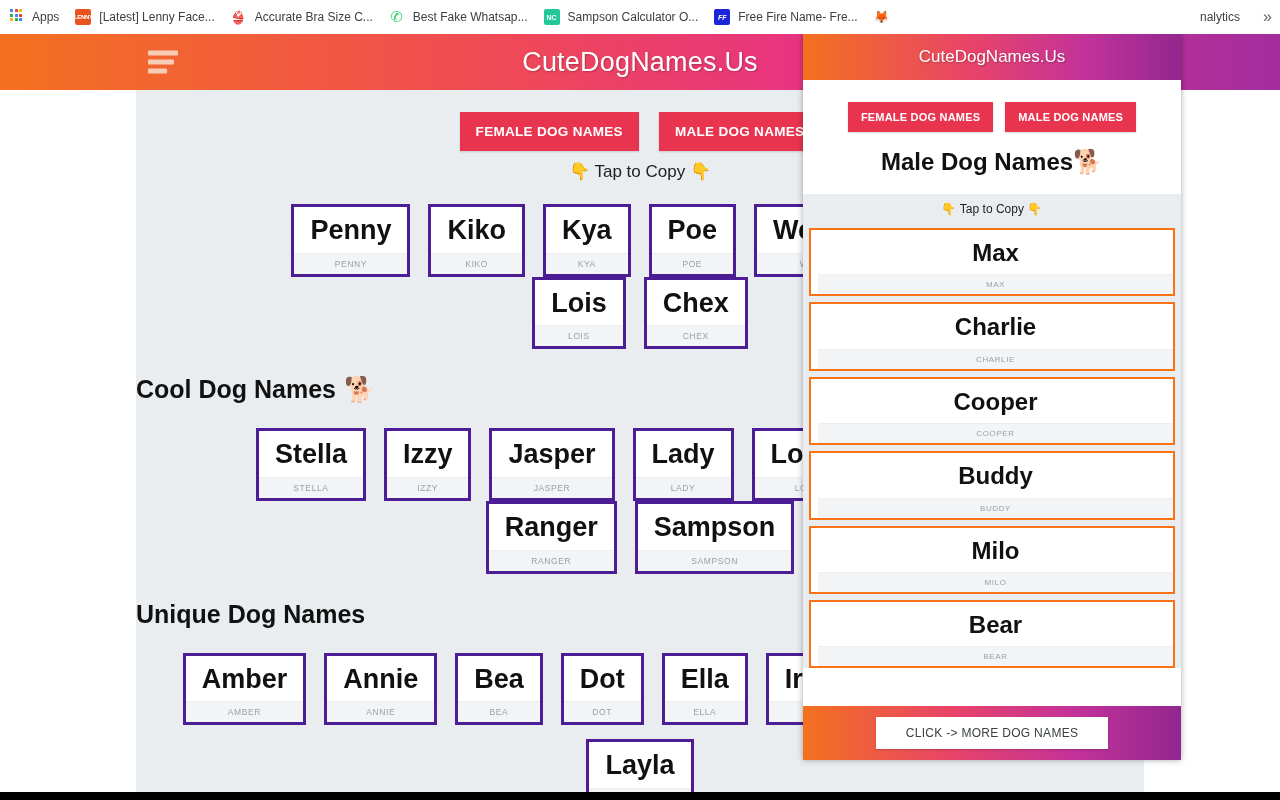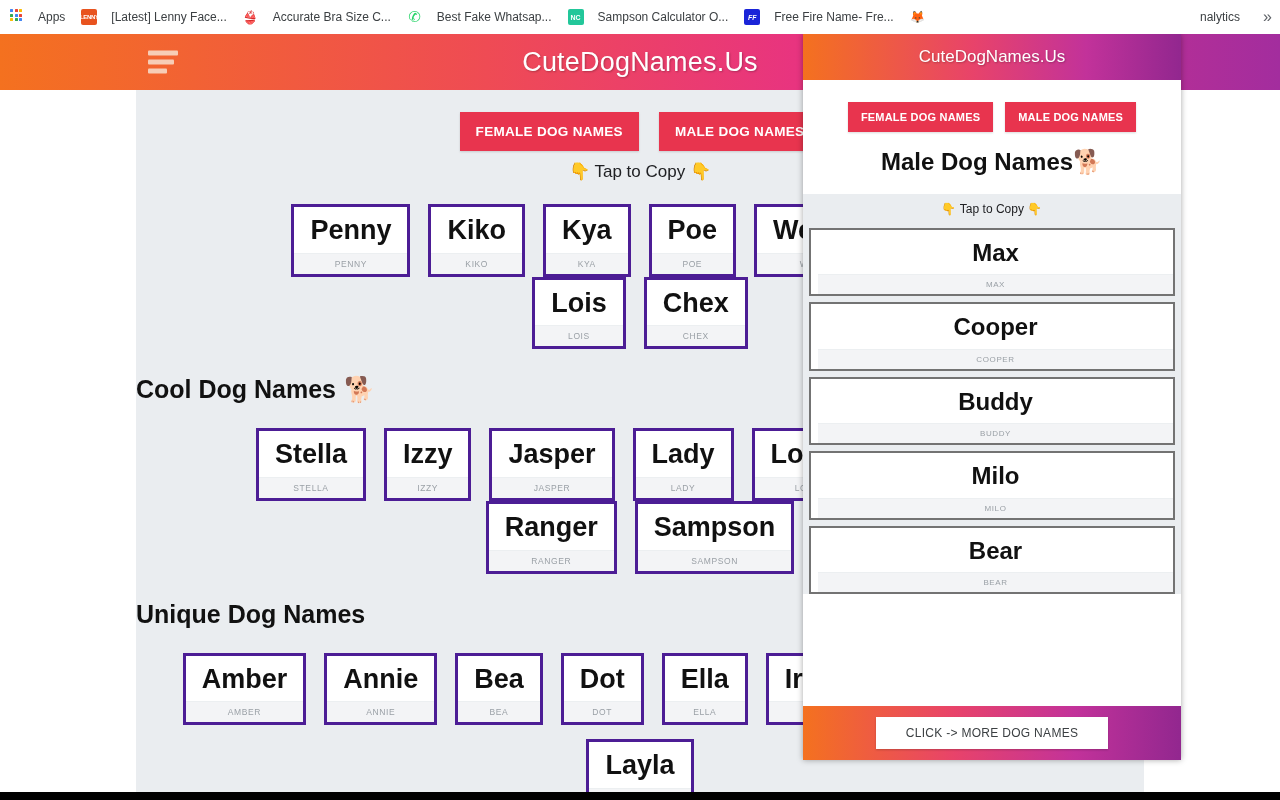--- a/index.html
+++ b/index.html
@@ -16,21 +16,21 @@
     width: 1280px; height: 34px;
     background: #ffffff;
     display: flex; align-items: center;
     padding-left: 8px;
     z-index: 5;
     overflow: hidden;
     white-space: nowrap;
   }
   .bm-item {
     display: flex; align-items: center;
-    gap: 14px;
+    gap: 8px;
     margin-right: 16px;
     font-size: 12px;
     color: #3c4043;
     flex: 0 0 auto;
   }
   .bm-label { font-size: 12px; color: #3c4043; }
   .bm-ico {
     width: 16px; height: 16px;
     border-radius: 2px;
     display: inline-flex; align-items: center; justify-content: center;
@@ -253,21 +253,21 @@
     font-size: 12px;
     color: #202124;
     background: #eaedf0;
     padding: 8px 0 8px 0;
   }
   #popup-list {
     background: #eaedf0;
     padding: 4px 6px 0 6px;
   }
   .popup-card {
-    border: 2px solid #737373;
+    border: 2px solid #f97316;
     background: #ffffff;
     margin-bottom: 6px;
     cursor: pointer;
     padding-left: 7px;
   }
   .pc-name {
     font-size: 24px;
     font-weight: bold;
     color: #111;
     text-align: center;
@@ -538,20 +538,24 @@
         <span>Tap to Copy</span>
         <span class="emoji">👇</span>
       </div>
 
       <div id="popup-list">
           <div class="popup-card">
             <div class="pc-name">Max</div>
             <div class="pc-sub">MAX</div>
           </div>
           <div class="popup-card">
+            <div class="pc-name">Charlie</div>
+            <div class="pc-sub">CHARLIE</div>
+          </div>
+          <div class="popup-card">
             <div class="pc-name">Cooper</div>
             <div class="pc-sub">COOPER</div>
           </div>
           <div class="popup-card">
             <div class="pc-name">Buddy</div>
             <div class="pc-sub">BUDDY</div>
           </div>
           <div class="popup-card">
             <div class="pc-name">Milo</div>
             <div class="pc-sub">MILO</div>

